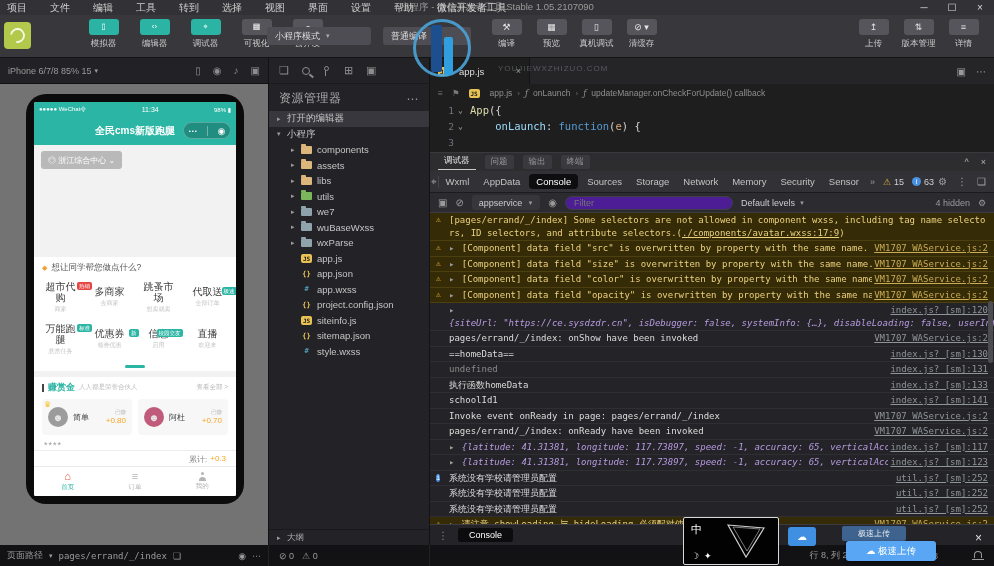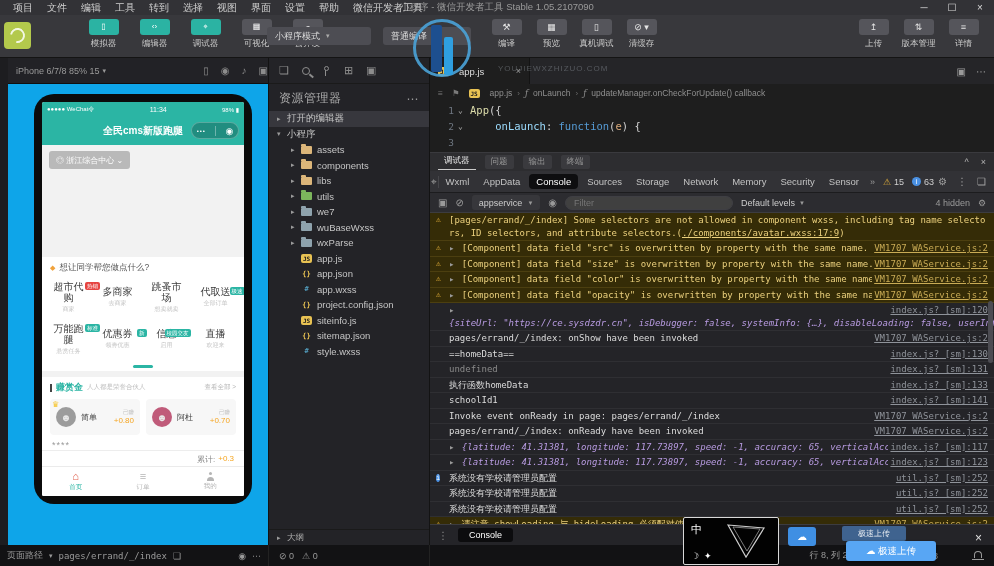--- a/index.html
+++ b/index.html
@@ -3,21 +3,21 @@
 <meta charset="utf-8">
 <style>
   *{margin:0;padding:0;box-sizing:border-box}
   html,body{background:#000}
   #app{position:relative;width:994px;height:566px;background:#1d1d20;overflow:hidden;
        font-family:"Liberation Sans",sans-serif;color:#cfcfcf;-webkit-font-smoothing:antialiased}
   .mono{font-family:"DejaVu Sans Mono",monospace}
 
   
   .titlebar{position:absolute;left:0;top:0;width:994px;height:15px;background:#323236;display:flex;align-items:center}
-  .menus{display:flex;gap:0;padding-left:6px;z-index:2}
+  .menus{display:flex;gap:9px;z-index:2}
   .menu-item{font-size:10px;color:#cfcfcf;padding:0 7px;line-height:15px;cursor:default}
   .wintitle{position:absolute;left:50%;transform:translateX(-50%);font-size:9.5px;color:#9a9a9a;white-space:nowrap}
   .winctrl{margin-left:auto;display:flex;z-index:2}
   .winctrl span{width:28px;text-align:center;font-size:10px;color:#d8d8d8;line-height:15px}
 
   
   .toolbar{position:absolute;left:0;top:15px;width:994px;height:43px;background:#38383c;border-bottom:1px solid #141414}
   .applogo{position:absolute;left:4px;top:7px;width:27px;height:27px;border-radius:4px;background:#b3c94c;display:flex;align-items:center;justify-content:center}
   .applogo span{width:15px;height:15px;border:2px solid #f2f7e2;border-radius:50%;border-left-color:transparent;transform:rotate(-35deg)}
   .pbtns{position:absolute;left:78px;top:4px;display:flex}
@@ -37,21 +37,21 @@
   .albl{font-size:8.5px;color:#c9c9c9;margin-top:3px;white-space:nowrap}
 
   
   .wmlogo{position:absolute;left:410px;top:13px;width:66px;height:72px;z-index:9;pointer-events:none}
   .wmlogo .circ{position:absolute;left:3px;top:6px;width:58px;height:58px;border:3px solid rgba(74,163,216,.9);border-radius:50%}
   .wmlogo .b1{position:absolute;left:21px;top:12px;width:11px;height:47px;background:#1d4f8f;border-radius:2px}
   .wmlogo .b2{position:absolute;left:34px;top:24px;width:9px;height:38px;background:#2f9fe0;border-radius:2px}
   .wmtext{position:absolute;left:498px;top:64px;font-size:8px;letter-spacing:1px;color:rgba(210,220,230,.28);z-index:9;pointer-events:none}
 
   
-  .sim{position:absolute;left:8px;top:58px;width:268px;height:487px;background:#0ea5e9}
+  .sim{position:absolute;left:0;top:58px;width:268px;height:487px;background:#737373}
   .simbar{height:26px;background:#222226;border-bottom:1px solid #101010;display:flex;align-items:center;padding:0 8px;font-size:9px;color:#9a9a9a}
   .simbar .icons{margin-left:auto;display:flex;gap:12px;font-size:10px;color:#8d8d8d}
   .phone{position:absolute;left:26px;top:36px;width:218px;height:410px;background:#0b0b0b;border-radius:20px}
   .screen{position:absolute;left:8px;top:8px;width:202px;height:394px;background:#f2f2f2;border-radius:2px;overflow:hidden}
   .ph-status{height:15px;background:#2bb5a4;color:#fff;display:flex;align-items:center;padding:0 5px;font-size:6px}
   .ph-status .t{flex:1;text-align:center;font-size:7px}
   .ph-nav{height:28px;background:#2bb5a4;position:relative;display:flex;align-items:center;justify-content:center}
   .ph-title{color:#fff;font-size:10px;font-weight:bold}
   .capsule{position:absolute;right:5px;top:5px;width:48px;height:17px;background:rgba(0,0,0,.22);border:1px solid rgba(255,255,255,.25);border-radius:9px;display:flex;align-items:center;justify-content:space-around;color:#fff}
   .capsule .dots{font-size:6px;letter-spacing:1px}
@@ -148,21 +148,21 @@
   .dtl.act{background:#0e0e10;color:#fff;border-radius:4px;margin:0 2px}
   .more{color:#9a9a9a;font-size:9px;padding:0 4px}
   .cnt{display:flex;align-items:center;gap:3px;font-size:9px;color:#cfcfcf;margin:0 4px;white-space:nowrap}
   .warnico{color:#e8b33a;font-size:9px}
   .infoico{width:9px;height:9px;border-radius:50%;background:#4a90e2;color:#fff;font-size:7px;line-height:9px;text-align:center;flex:none}
   .dtools .ricons{margin-left:auto;display:flex;gap:10px;align-items:center;color:#a0a0a0;font-size:10px;padding-right:8px}
   .ctoolbar{height:20px;background:#2c2c30;display:flex;align-items:center;gap:8px;padding:0 8px;border-bottom:1px solid #3c3c40}
   .ctoolbar .gi{color:#9a9a9a;font-size:10px}
   .ctx{display:flex;align-items:center;gap:5px;background:#37373b;border-radius:3px;height:15px;padding:0 7px;font-size:9px;color:#ccc}
   .ctx .caret{font-size:6px;color:#999}
-  .filter{width:168px;height:14px;background:#404040;border:1px solid #3f3f44;border-radius:8px;color:#ccc;font-size:9px;padding:4px 8px;outline:none}
+  .filter{width:168px;height:14px;background:#4c1d95;border:1px solid #3f3f44;border-radius:8px;color:#ccc;font-size:9px;padding:4px 8px;outline:none}
   .levels{display:flex;align-items:center;gap:4px;font-size:9px;color:#ccc}
   .ctoolbar .right{margin-left:auto;display:flex;align-items:center;gap:8px;font-size:9px;color:#9a9a9a}
 
   .console{flex:1;overflow:hidden;font-family:"DejaVu Sans Mono",monospace;font-size:9px;line-height:12.5px;background:#242428;position:relative}
   .msg{display:flex;align-items:flex-start;padding:1px 6px;border-bottom:1px solid #2f2f33;color:#dcdcdc}
   .msg .ic{width:13px;flex:none;font-size:8px;color:#9a9a9a}
   .msg .chev{color:#9a9a9a;margin-right:2px}
   .msg .txt{flex:1;min-width:0;white-space:pre;overflow:hidden}
   .msg.wrap .txt{white-space:pre-wrap;word-break:break-all}
   .msg .src{margin-left:2px;white-space:nowrap;text-decoration:underline;color:#8f939a;flex:none}
@@ -440,26 +440,26 @@
           <span class="tarrow">▸</span>
           <span>打开的编辑器</span>
         </div>
         <div class="trow">
           <span class="tarrow">▾</span>
           <span>小程序</span>
         </div>
         <div class="trow item">
           <span class="tarrow">▸</span>
           <span class="fold" style="background: rgb(220, 182, 122);"></span>
-          <span>assets</span>
+          <span>components</span>
         </div>
         <div class="trow item">
           <span class="tarrow">▸</span>
           <span class="fold" style="background: rgb(220, 182, 122);"></span>
-          <span>components</span>
+          <span>assets</span>
         </div>
         <div class="trow item">
           <span class="tarrow">▸</span>
           <span class="fold" style="background: rgb(220, 182, 122);"></span>
           <span>libs</span>
         </div>
         <div class="trow item">
           <span class="tarrow">▸</span>
           <span class="fold" style="background: rgb(124, 182, 92);"></span>
           <span>utils</span>

